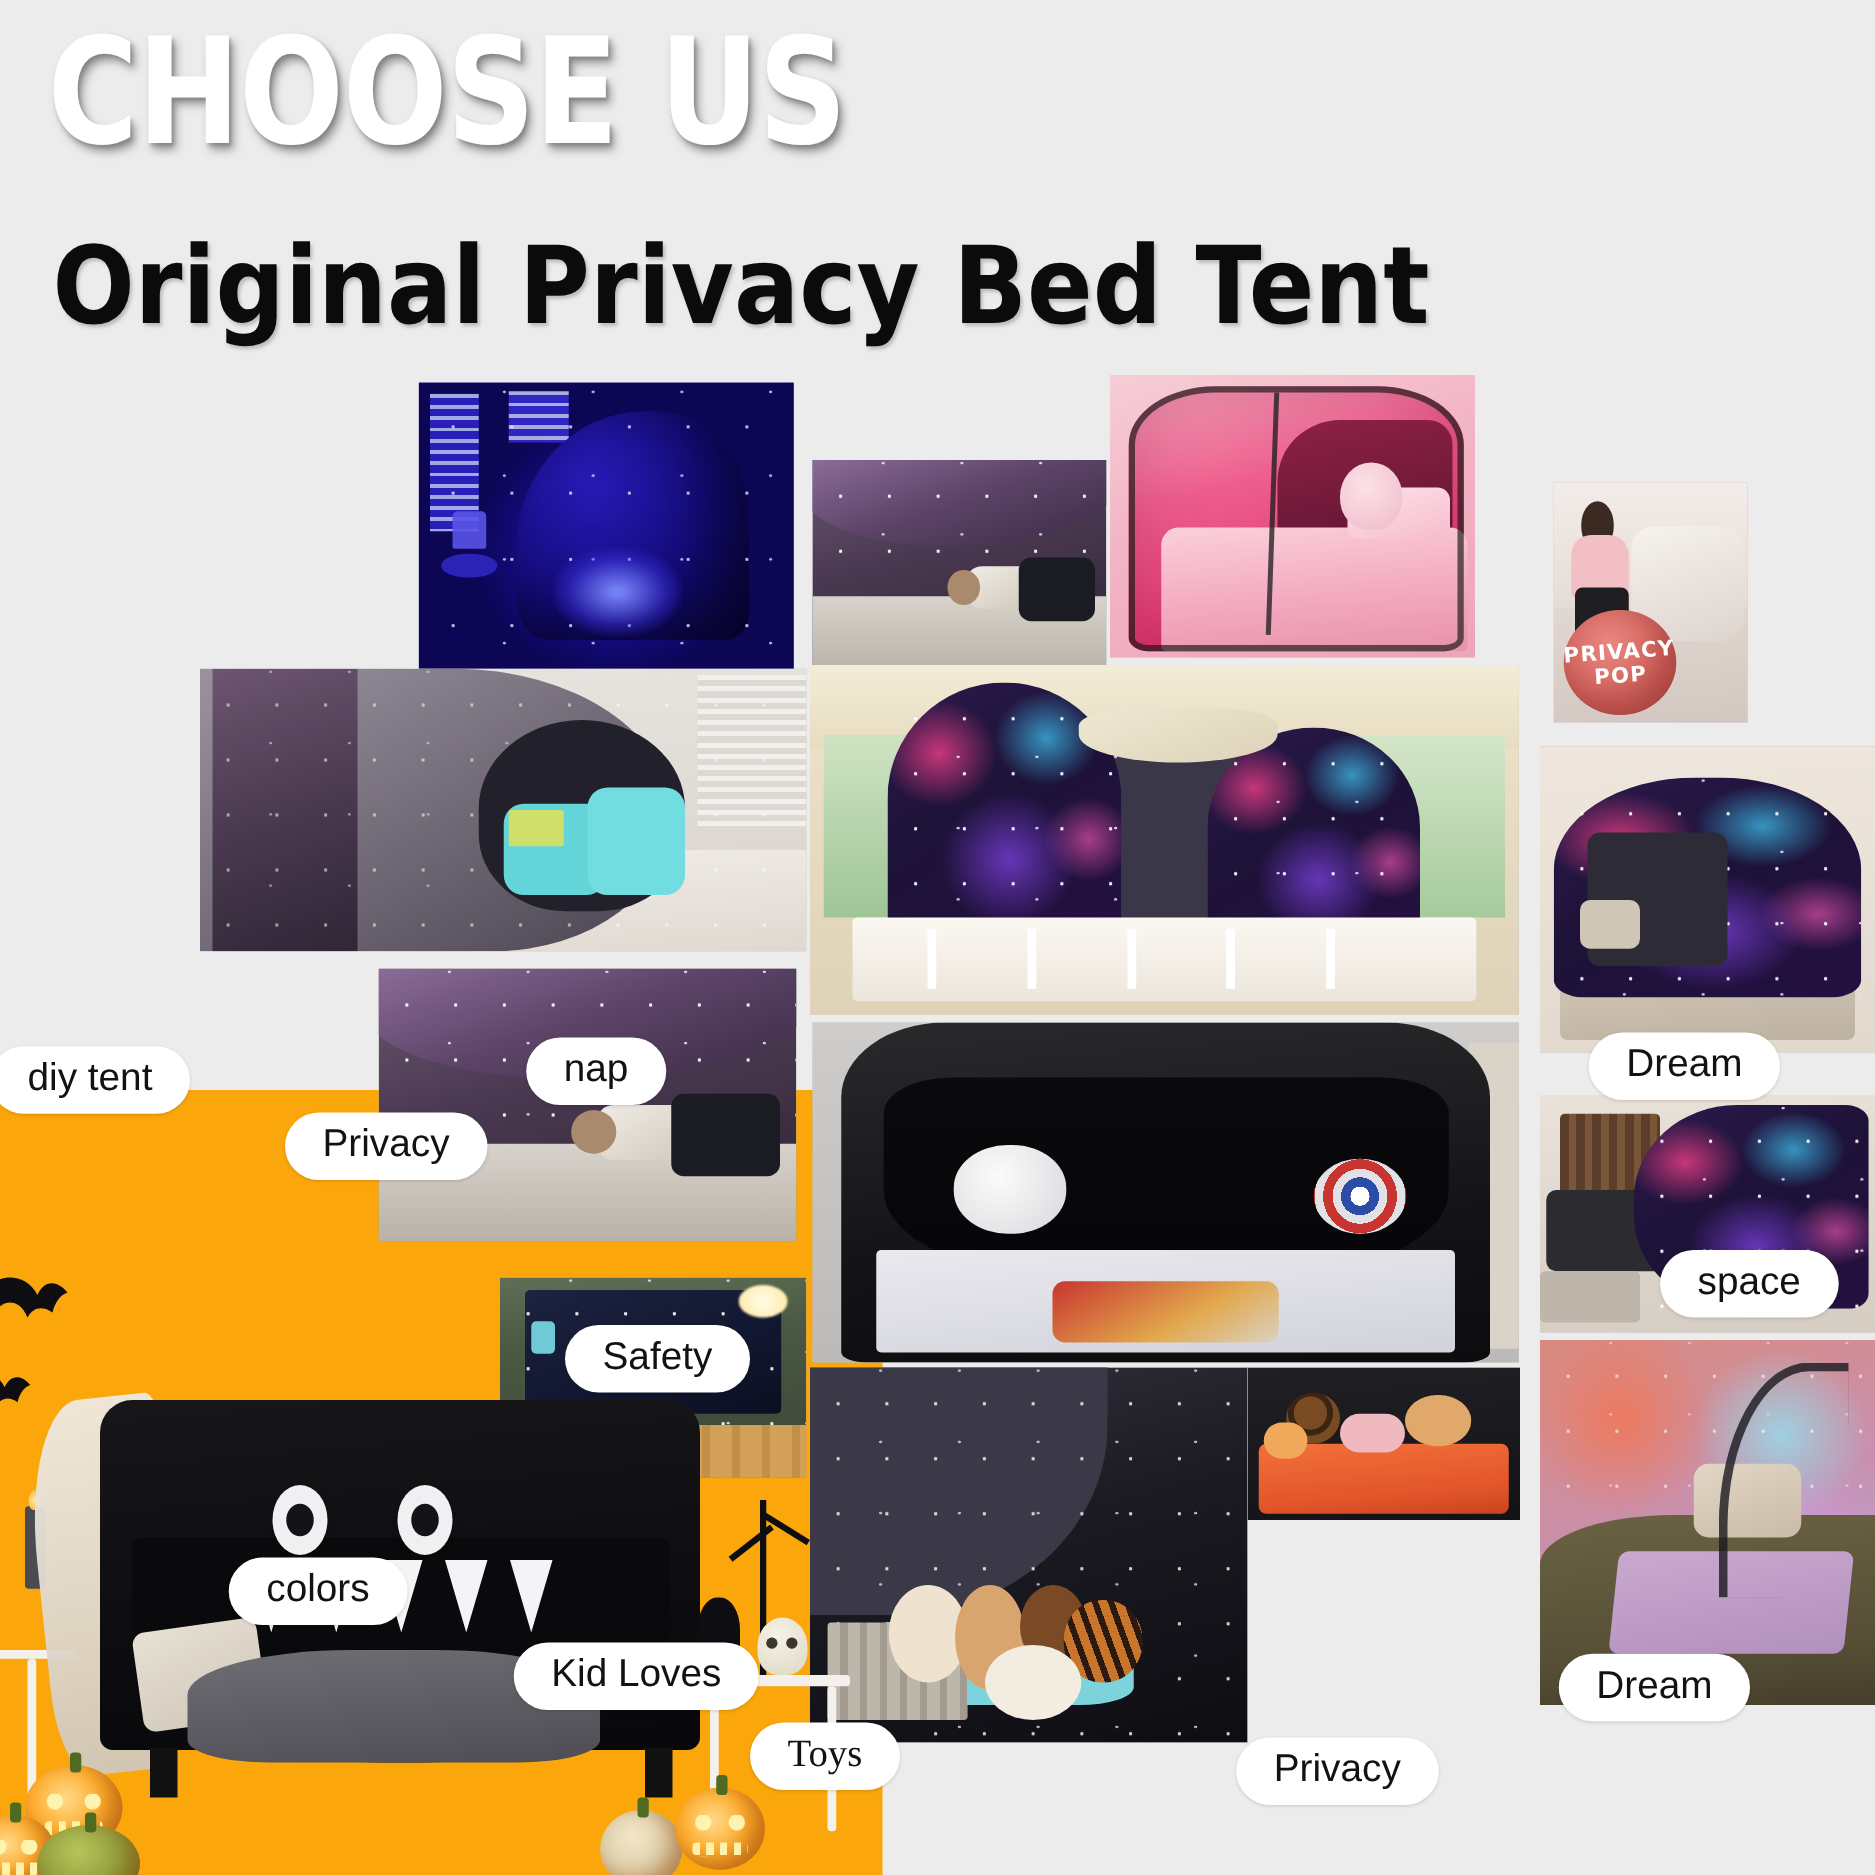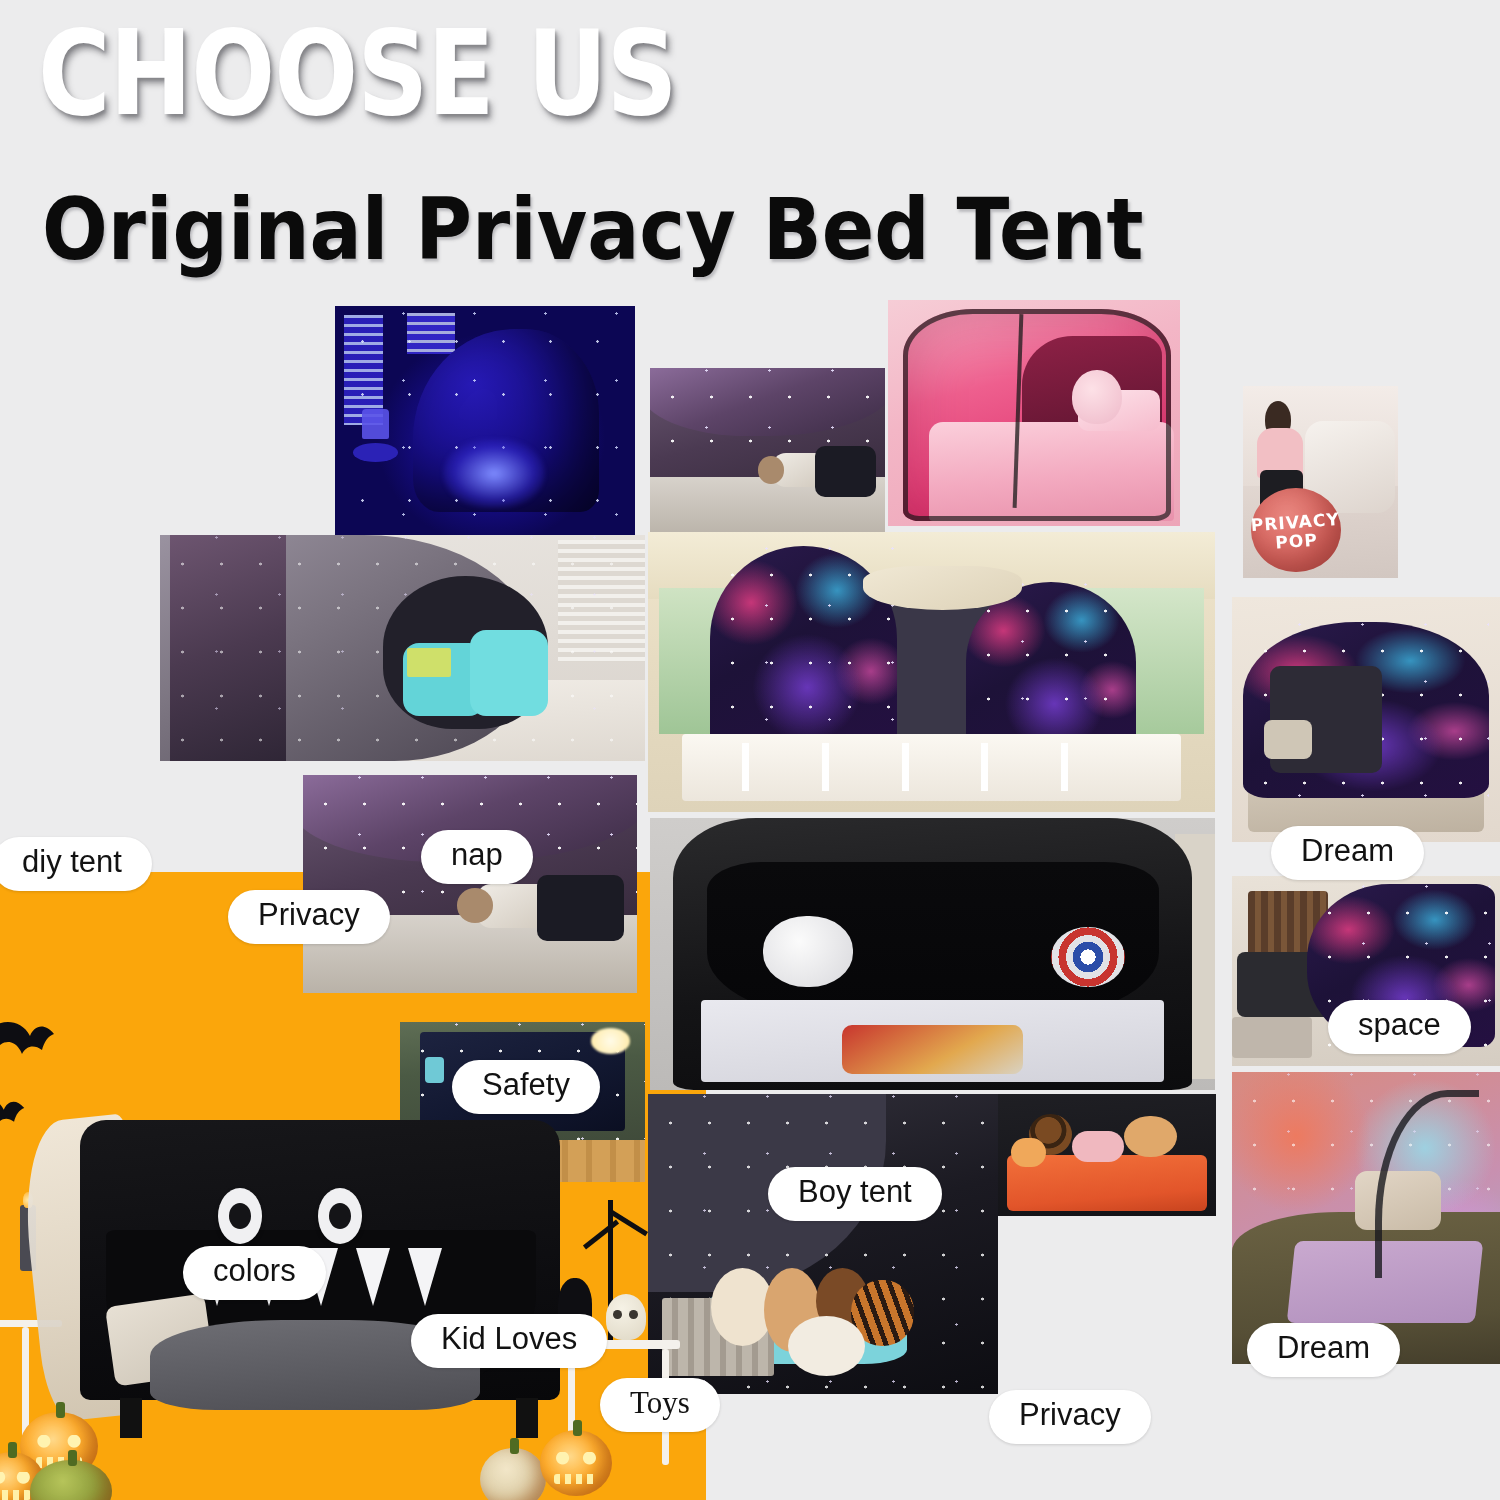--- a/index.html
+++ b/index.html
@@ -562,20 +562,19 @@
         <div class="pk-mouth"></div>
     </div>
   </div>
 
   <div class="pill" style="left:-8px;top:837px;">diy tent</div>
   <div class="pill" style="left:421px;top:830px;">nap</div>
   <div class="pill" style="left:228px;top:890px;">Privacy</div>
   <div class="pill" style="left:1271px;top:826px;">Dream</div>
   <div class="pill" style="left:1328px;top:1000px;">space</div>
   <div class="pill" style="left:452px;top:1060px;">Safety</div>
-  <div class="pill" style="left:768px;top:1167px;">Boy tent</div>
   <div class="pill" style="left:183px;top:1246px;">colors</div>
   <div class="pill" style="left:411px;top:1266px;margin-top:48px;">Kid Loves</div>
   <div class="pill" style="left:1247px;top:1323px;">Dream</div>
   <div class="pill" style="left:600px;top:1378px;font-family:Liberation Serif, serif;">Toys</div>
   <div class="pill" style="left:989px;top:1390px;">Privacy</div>
 
 </div>
 
 </body></html>

